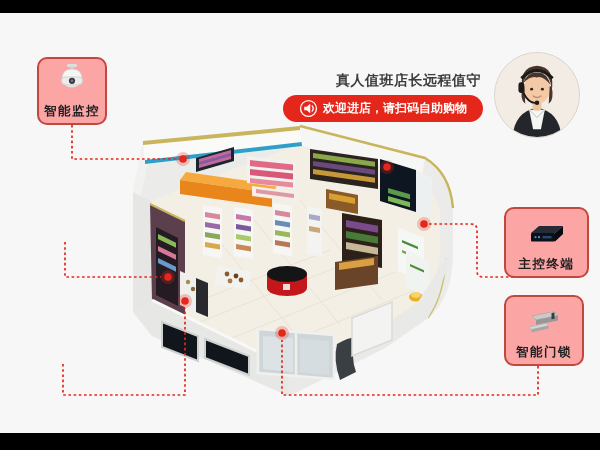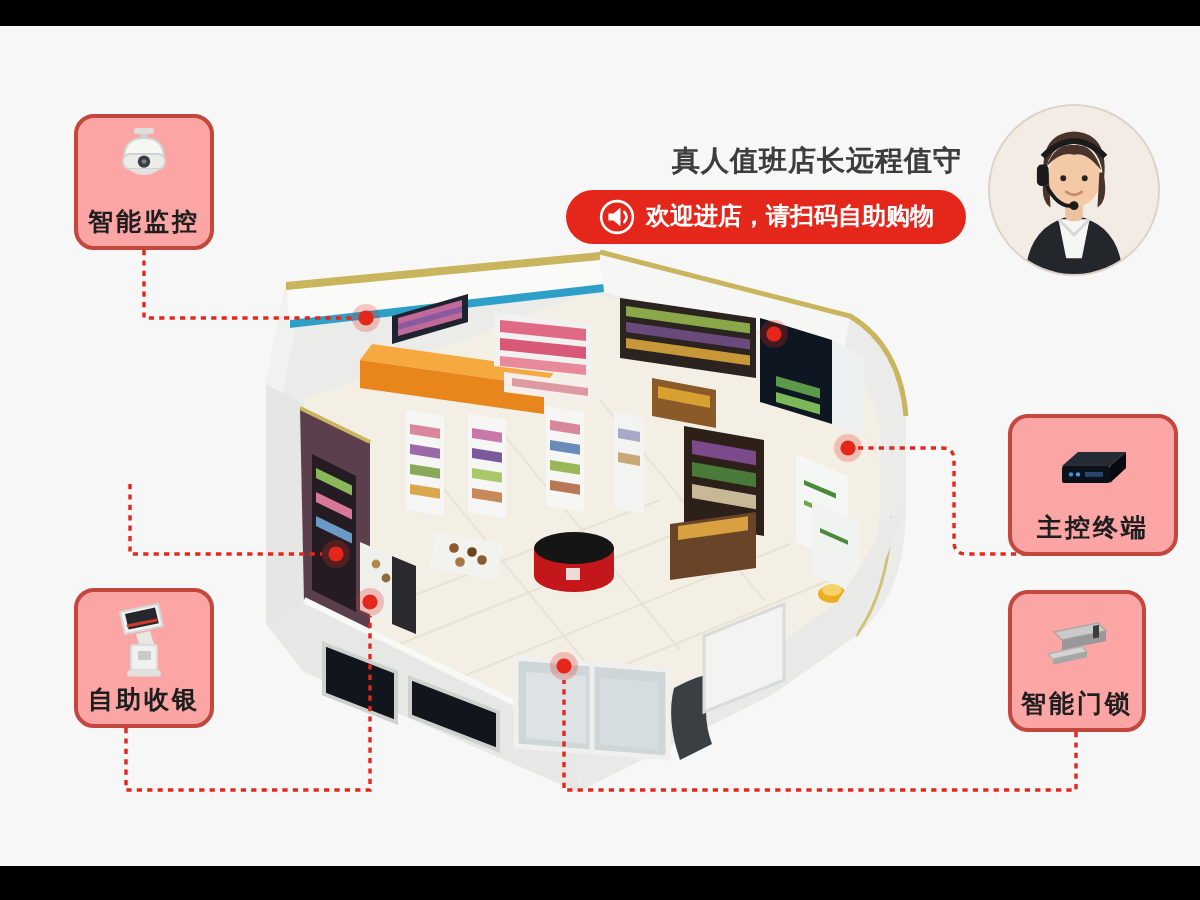--- a/index.html
+++ b/index.html
@@ -24,21 +24,21 @@
   }
   .label-box .ic{flex:1;display:flex;align-items:center;justify-content:center;width:100%;}
   .label-box .txt{
     font-size:12.5px;font-weight:bold;color:#1e1e1e;letter-spacing:1.5px;
     white-space:nowrap;line-height:14px;
   }
   #box-monitor   {left:37px;top:57px;}
   #box-host      {left:37px;top:174px;}
   #box-checkout  {left:37px;top:294px;height:70px;}
   #box-terminal  {left:504px;top:171px;width:85px;height:71px;margin-top:36px;}
-  #box-doorlock  {left:504px;top:295px;width:69px;height:71px;}
+  #box-doorlock  {left:504px;top:295px;width:80px;height:71px;}
 
   .caption{
     position:absolute;top:72px;right:119px;
     font-size:14px;font-weight:bold;color:#3d3d3d;letter-spacing:0.5px;
     white-space:nowrap;
   }
   .banner{
     position:absolute;left:283px;top:95px;width:200px;height:27px;
     background:#e5271b;border-radius:14px;
     display:flex;align-items:center;justify-content:center;gap:5px;
@@ -255,34 +255,20 @@
         <rect x="9.5" y="15" width="21" height="7.5" rx="3.5" fill="#ececea" stroke="#d2d2d0"></rect>
         <circle cx="20" cy="18.8" r="3.1" fill="#383c42"></circle>
           <circle cx="20" cy="18.8" r="1.2" fill="#7a8088"></circle>
         <path d="M12,22.5 Q20,28.5 28,22.5 Z" fill="#e2e2e0"></path>
       </svg>
     </div>
     <div class="txt">智能监控</div>
   </div>
 
 
-  <div class="label-box" id="box-checkout">
-    <div class="ic">
-      <svg width="40" height="42" viewBox="0 0 40 42">
-        <polygon points="8,7 27,3 29.5,14 10.5,18" fill="#f2f2f0" stroke="#d6d6d4"></polygon>
-        <polygon points="10.5,8 25.5,4.8 27.4,12.6 12.3,15.8" fill="#25272b"></polygon>
-        <line x1="11.5" y1="14" x2="26.5" y2="11" stroke="#d03a2a" stroke-width="1.6"></line>
-        <polygon points="16,18 23,16.5 25,23 18,24.5" fill="#e6e6e4"></polygon>
-        <rect x="13.5" y="23.5" width="13" height="12.5" rx="1.2" fill="#f1f1ef" stroke="#dadad8"></rect>
-        <rect x="17" y="26.5" width="6.5" height="4.5" fill="#c9cbc9"></rect>
-        <rect x="11.5" y="36" width="17" height="3.2" rx="1.6" fill="#e0e0de"></rect>
-      </svg>
-    </div>
-    <div class="txt">自助收银</div>
-  </div>
 
   <div class="label-box" id="box-terminal">
     <div class="ic">
       <svg width="42" height="32" viewBox="0 0 42 32">
         <polygon points="5,16 13,9 37,9 29,16" fill="#262c36"></polygon>
         <rect x="5" y="16" width="24" height="8.5" rx="1" fill="#0c1018"></rect>
         <polygon points="29,16 37,9 37,17 29,24.5" fill="#070a10"></polygon>
         <circle cx="9.5" cy="20.2" r="1.1" fill="#3a8ad8"></circle>
         <circle cx="13" cy="20.2" r="1.1" fill="#4a9ae8"></circle>
         <rect x="16.5" y="19" width="9" height="2.4" fill="#28466e"></rect>

